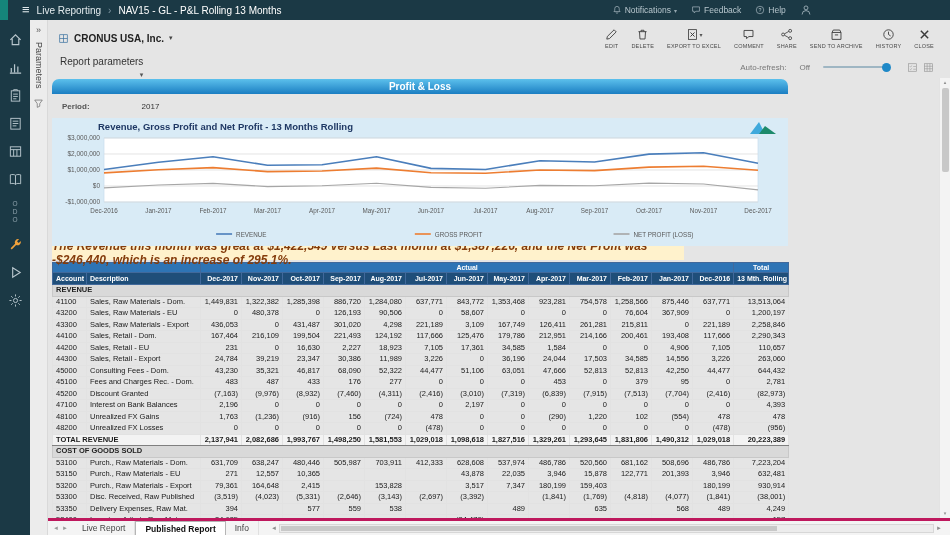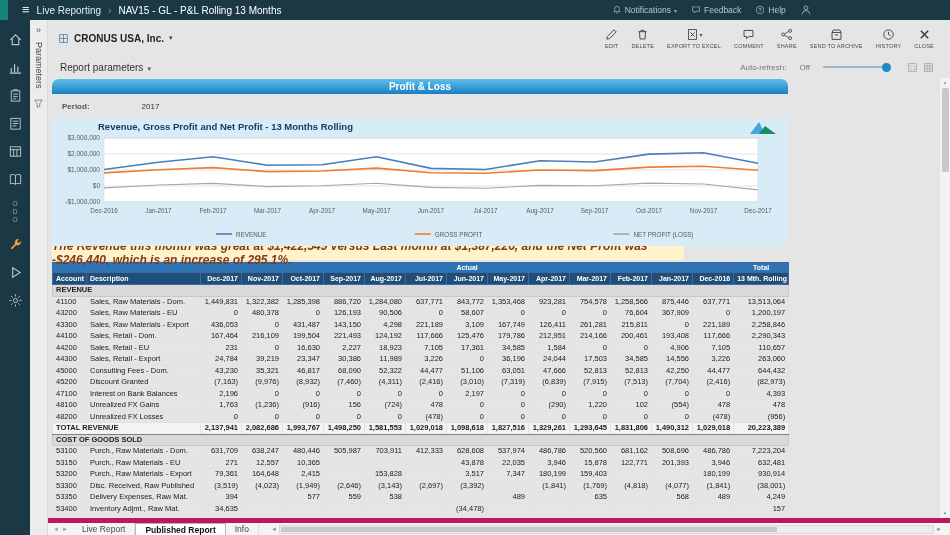--- a/index.html
+++ b/index.html
@@ -43,21 +43,21 @@
   .cmp-caret{font-size:7px;color:#444;font-weight:normal;}
   .actions{margin-left:auto;display:flex;gap:13px;}
   .action{display:flex;flex-direction:column;align-items:center;cursor:pointer;}
   .airow{display:flex;align-items:center;height:13px;}
   .action svg{color:#3a3a3a;}
   .acaret{font-size:6px;color:#555;margin-left:1px;}
   .albl{font-size:5.5px;color:#4a4a4a;margin-top:2px;white-space:nowrap;letter-spacing:.2px;}
 
   
   .subbar{height:22px;display:flex;align-items:center;padding:0 16px 0 12px;flex:none;}
-  .report-params{display:flex;align-items:flex-end;gap:4px;font-size:10px;color:#333;cursor:pointer;}
+  .report-params{display:flex;align-items:flex-end;gap:4px;font-size:10px;color:#333;cursor:pointer;flex-direction:column;}
   .rp-caret{font-size:7px;color:#555;}
   .subbar-right{margin-left:auto;display:flex;align-items:center;gap:13px;}
   .ar-label{font-size:8px;color:#777;}
   .slider{width:66px;height:2px;background:#9fb6c3;border-radius:1px;position:relative;cursor:pointer;}
   .knob{position:absolute;right:-2px;top:-3.5px;width:9px;height:9px;border-radius:50%;background:#1e88c7;}
   .mini-icons{display:flex;align-items:center;}
   .mini-icons svg{color:#9b9b9b;margin-left:5px;cursor:pointer;}
 
   
   .viewport{flex:1;padding:1px 0 0 4px;overflow:hidden;position:relative;}
@@ -77,21 +77,21 @@
   .data-table{width:736px;border-collapse:collapse;table-layout:fixed;margin-top:2px;color:#1a1a1a;}
   .data-table th{font-weight:bold;color:#fff;border:1px solid #41699b;padding:0 3px;white-space:nowrap;overflow:hidden;}
   .grp th{height:10px;font-size:7px;text-align:center;background:#2e74b5;}
   .cols th{height:12px;font-size:7px;background:#1f4e79;}
   .data-table td{border:1px solid #e2e2e2;height:10.5px;font-size:7.5px;padding:0 3px;white-space:nowrap;overflow:hidden;line-height:10.5px;}
   .l{text-align:left;} .r{text-align:right;}
   tr.section td{background:#d9d9d9;font-weight:bold;border-color:#c8c8c8;color:#222;}
   tr.total td{font-weight:bold;background:#f3f3f3;border-top:1px solid #808080;border-bottom:1px solid #808080;}
 
   
-  .tabbar{height:17px;background:#f4f4f4;border-top:5px solid #be185d;display:flex;align-items:stretch;font-size:8.5px;color:#444;flex:none;}
+  .tabbar{height:17px;background:#f4f4f4;border-top:3px solid #be185d;display:flex;align-items:stretch;font-size:8.5px;color:#444;flex:none;}
   .tab-arrows{display:flex;align-items:center;gap:3px;padding:0 5px;color:#9a9a9a;font-size:6px;}
   .tab-arrows span{cursor:pointer;}
   .tabs{display:flex;align-items:stretch;}
   .tab{display:flex;align-items:center;padding:0 9px;border-right:1px solid #e0e0e0;cursor:pointer;}
   .tab.active{background:#fff;border:1px solid #b5b5b5;border-bottom:none;font-weight:bold;color:#111;}
   .hscroll{flex:1;display:flex;align-items:center;margin:3px 6px 3px 10px;}
   .hs-arrow{font-size:6px;color:#8d8d8d;padding:0 2px;cursor:pointer;}
   .hs-track{flex:1;height:9px;background:#ececec;border:1px solid #d7d7d7;position:relative;cursor:pointer;}
   .hs-thumb{position:absolute;left:1px;top:1px;height:5px;width:76%;background:#c8c8c8;}
   .vscroll{position:absolute;top:58px;right:0;bottom:17px;width:11px;background:#f3f3f3;border-left:1px solid #e3e3e3;
@@ -466,21 +466,21 @@
               <td class="r">367,909</td>
               <td class="r">0</td>
               <td class="r">1,200,197</td>
             </tr>
             <tr>
               <td class="l">43300</td>
               <td class="l">Sales, Raw Materials - Export</td>
               <td class="r">436,053</td>
               <td class="r">0</td>
               <td class="r">431,487</td>
-              <td class="r">143,150</td>
+              <td class="r">301,020</td>
               <td class="r">4,298</td>
               <td class="r">221,189</td>
               <td class="r">3,109</td>
               <td class="r">167,749</td>
               <td class="r">126,411</td>
               <td class="r">261,281</td>
               <td class="r">215,811</td>
               <td class="r">0</td>
               <td class="r">221,189</td>
               <td class="r">2,258,846</td>
@@ -551,20 +551,38 @@
               <td class="r">51,106</td>
               <td class="r">63,051</td>
               <td class="r">47,666</td>
               <td class="r">52,813</td>
               <td class="r">52,813</td>
               <td class="r">42,250</td>
               <td class="r">44,477</td>
               <td class="r">644,432</td>
             </tr>
             <tr>
+              <td class="l">45100</td>
+              <td class="l">Fees and Charges Rec. - Dom.</td>
+              <td class="r">483</td>
+              <td class="r">487</td>
+              <td class="r">433</td>
+              <td class="r">176</td>
+              <td class="r">277</td>
+              <td class="r">0</td>
+              <td class="r">0</td>
+              <td class="r">0</td>
+              <td class="r">453</td>
+              <td class="r">0</td>
+              <td class="r">379</td>
+              <td class="r">95</td>
+              <td class="r">0</td>
+              <td class="r">2,781</td>
+            </tr>
+            <tr>
               <td class="l">45200</td>
               <td class="l">Discount Granted</td>
               <td class="r">(7,163)</td>
               <td class="r">(9,976)</td>
               <td class="r">(8,932)</td>
               <td class="r">(7,460)</td>
               <td class="r">(4,311)</td>
               <td class="r">(2,416)</td>
               <td class="r">(3,010)</td>
               <td class="r">(7,319)</td>
@@ -701,21 +719,21 @@
               <td class="r"></td>
               <td class="r"></td>
               <td class="r">180,199</td>
               <td class="r">930,914</td>
             </tr>
             <tr>
               <td class="l">53300</td>
               <td class="l">Disc. Received, Raw Published</td>
               <td class="r">(3,519)</td>
               <td class="r">(4,023)</td>
-              <td class="r">(1,949)</td>
+              <td class="r">(5,331)</td>
               <td class="r">(2,646)</td>
               <td class="r">(3,143)</td>
               <td class="r">(2,697)</td>
               <td class="r">(3,392)</td>
               <td class="r"></td>
               <td class="r">(1,841)</td>
               <td class="r">(1,769)</td>
               <td class="r">(4,818)</td>
               <td class="r">(4,077)</td>
               <td class="r">(1,841)</td>

